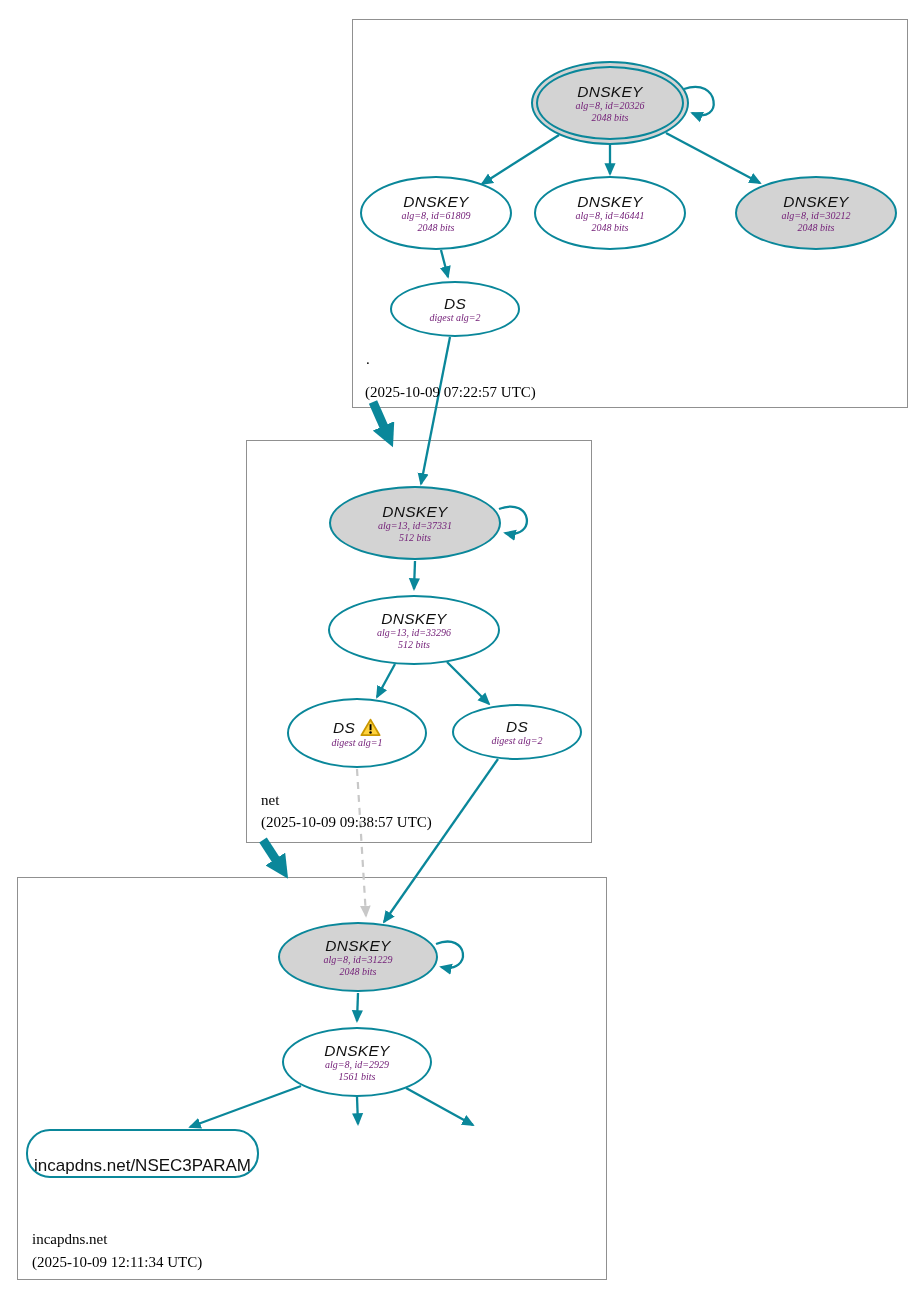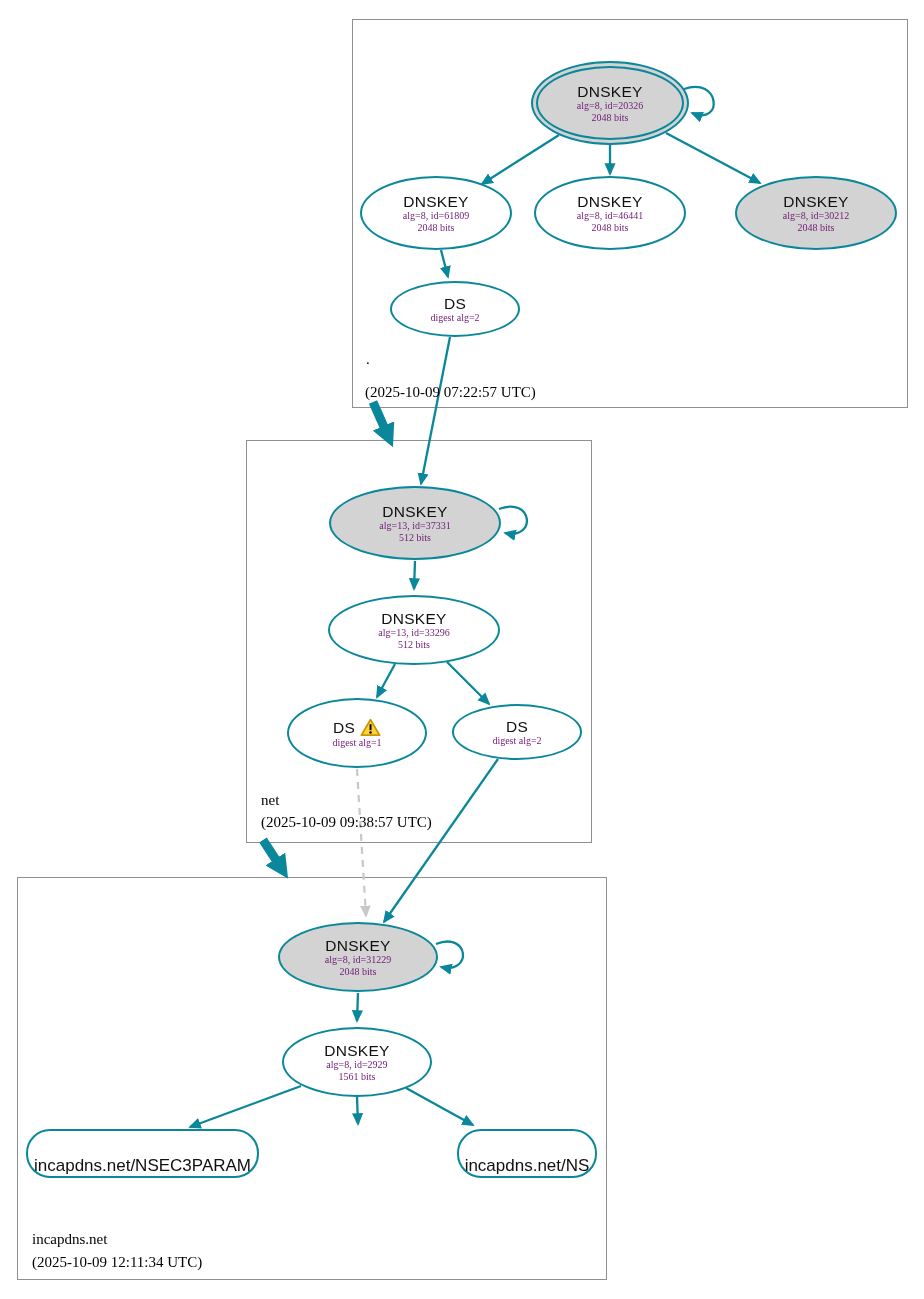--- a/index.html
+++ b/index.html
@@ -5,21 +5,21 @@
   html,body{margin:0;padding:0;background:#fff;}
   .canvas{position:relative;width:924px;height:1299px;background:#ffffff;
           font-family:"Liberation Sans",sans-serif;overflow:hidden;}
   .zone{position:absolute;border:1px solid #909090;background:#ffffff;z-index:1;box-sizing:border-box;}
   .zlabel{position:absolute;z-index:4;font-family:"Liberation Serif",serif;font-size:15px;color:#000;white-space:nowrap;}
   .edges{position:absolute;left:0;top:0;z-index:2;pointer-events:none;}
   .node{position:absolute;border:2.6px solid #0a879a;border-radius:50%;background:#ffffff;
         display:flex;align-items:center;justify-content:center;z-index:3;box-sizing:border-box;}
   .node.gray{background:#d3d3d3;}
   .ring{position:absolute;inset:3px;border:2.4px solid #0a879a;border-radius:50%;pointer-events:none;}
-  .ntext{display:flex;flex-direction:column;align-items:center;line-height:1.13;text-align:center;}
+  .ntext{display:flex;flex-direction:column;align-items:center;line-height:1.13;text-align:center;font-style:italic;}
   .ntitle{font-size:15.5px;color:#101010;letter-spacing:.3px;}
   .ndetail{font-family:"Liberation Serif",serif;font-size:10px;color:#701a75;}
   .trow{display:flex;align-items:center;gap:5px;}
   .rrset{position:absolute;border:2.6px solid #0a879a;border-radius:24px;background:#fff;
          display:flex;align-items:flex-end;justify-content:center;font-size:17px;color:#101010;
          z-index:3;box-sizing:border-box;white-space:nowrap;}
   .warn-icon{display:block;}
 </style>
 </head>
 <body>
@@ -166,17 +166,14 @@
     <div class="ntext">
       <span class="ntitle">DNSKEY</span>
       <span class="ndetail">alg=8, id=2929</span>
       <span class="ndetail">1561 bits</span>
     </div>
   </div>
 
   <div class="rrset" style="left:26px;top:1129px;width:233px;height:49px">
     <span>incapdns.net/NSEC3PARAM</span>
   </div>
-  <div class="rrset" style="left:457px;top:1129px;width:140px;height:49px">
-    <span>incapdns.net/NS</span>
-  </div>
 
 </div>
 
 </body></html>

